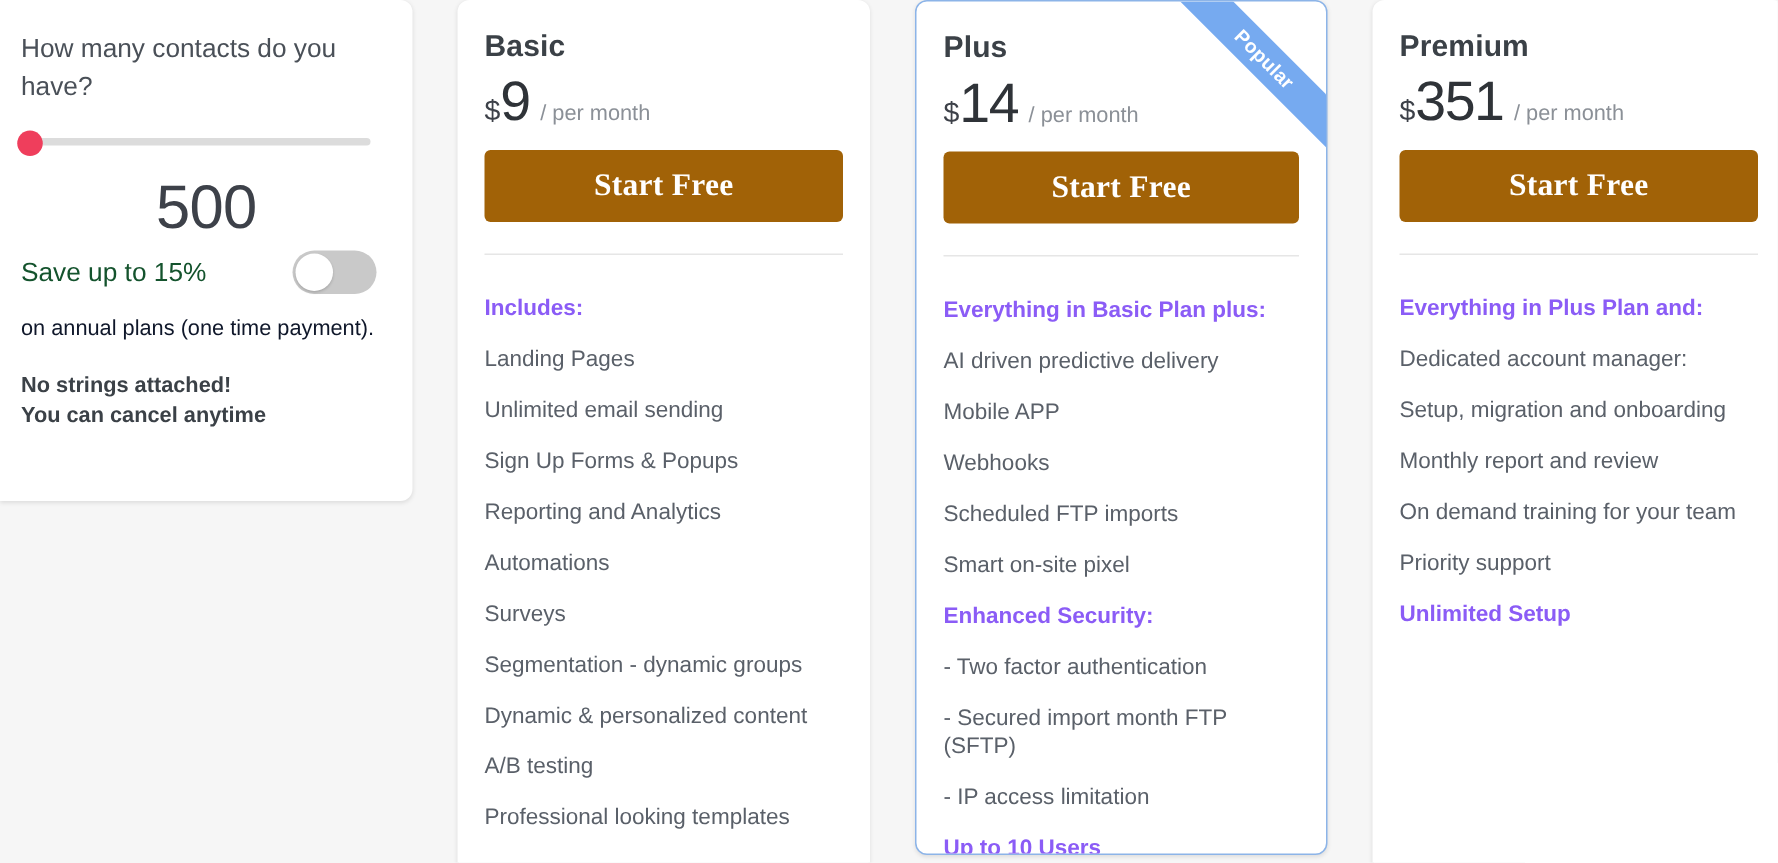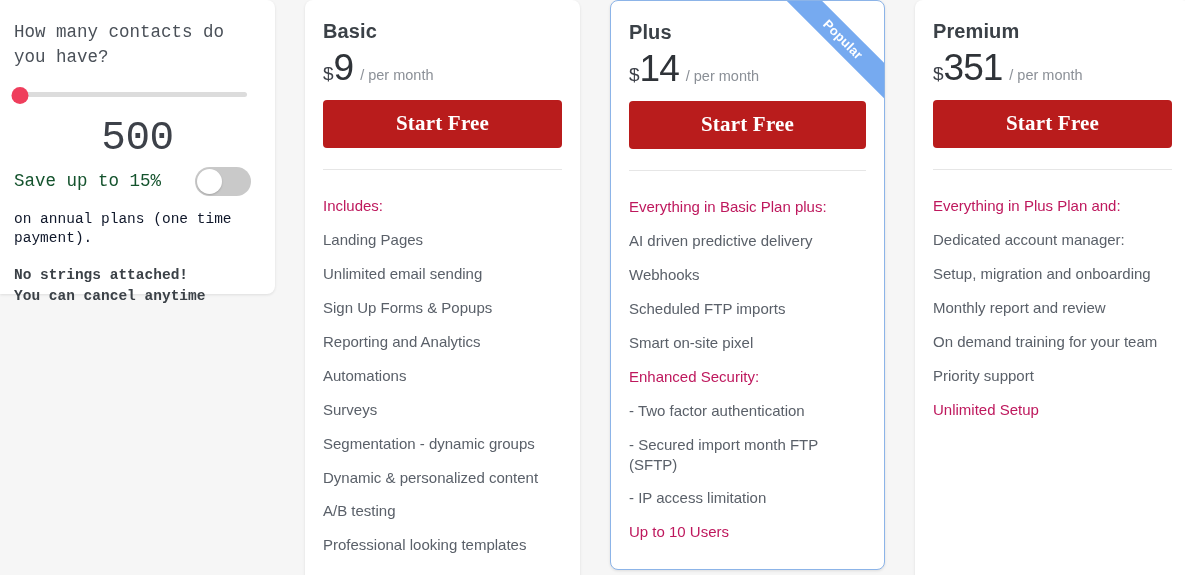--- a/index.html
+++ b/index.html
@@ -29,24 +29,23 @@
     top: 0;
     background: #ffffff;
     border-radius: 8px;
     box-shadow: 0 1px 3px rgba(0,0,0,.10);
   }
 
   
   .calc-card {
     left: 0;
     width: 275px;
-    height: 294px;
+    height: 334px;
     padding: 20px 14px 16px 14px;
     border-radius: 0 8px 8px 0;
-    font-family: Liberation Mono, monospace;
   }
 
   .calc-question {
     font-size: 17.5px;
     line-height: 1.42;
     color: #4a5058;
     font-weight: 400;
     margin-bottom: 14px;
   }
 
@@ -172,21 +171,21 @@
     color: #8b9097;
     margin-left: 7px;
     font-weight: 400;
   }
 
   .cta-button {
     display: block;
     width: 100%;
     border: none;
     border-radius: 4px;
-    background: #b91c1c;
+    background: #a16207;
     color: #ffffff;
     font-family: "Liberation Serif", serif;
     font-size: 21px;
     font-weight: 700;
     padding: 11px 0 12px 0;
     cursor: pointer;
     text-align: center;
     letter-spacing: .2px;
   }
 
@@ -201,22 +200,22 @@
     margin-top: 19px;
   }
   .feature-list li {
     font-size: 15px;
     line-height: 1.33;
     color: #5a6069;
     padding: 7px 0;
     font-weight: 400;
   }
   .feature-list li.bold {
-    font-weight: 400;
-    color: #be185d;
+    font-weight: 700;
+    color: #8b5cf6;
   }
 
   
   .ribbon {
     position: absolute;
     top: 0;
     right: 0;
     width: 100px;
     height: 100px;
     overflow: hidden;
@@ -300,20 +299,21 @@
     <div class="price-row">
       <span class="price-currency">$</span>
       <span class="price-amount">14</span>
       <span class="price-period">/ per month</span>
     </div>
     <button class="cta-button">Start Free</button>
     <div class="divider"></div>
     <ul class="feature-list">
       <li class="bold">Everything in Basic Plan plus:</li>
       <li>AI driven predictive delivery</li>
+      <li>Mobile APP</li>
       <li>Webhooks</li>
       <li>Scheduled FTP imports</li>
       <li>Smart on-site pixel</li>
       <li class="bold">Enhanced Security:</li>
       <li>- Two factor authentication</li>
       <li>- Secured import month FTP (SFTP)</li>
       <li>- IP access limitation</li>
       <li class="bold">Up to 10 Users</li>
     </ul>
   </div>

